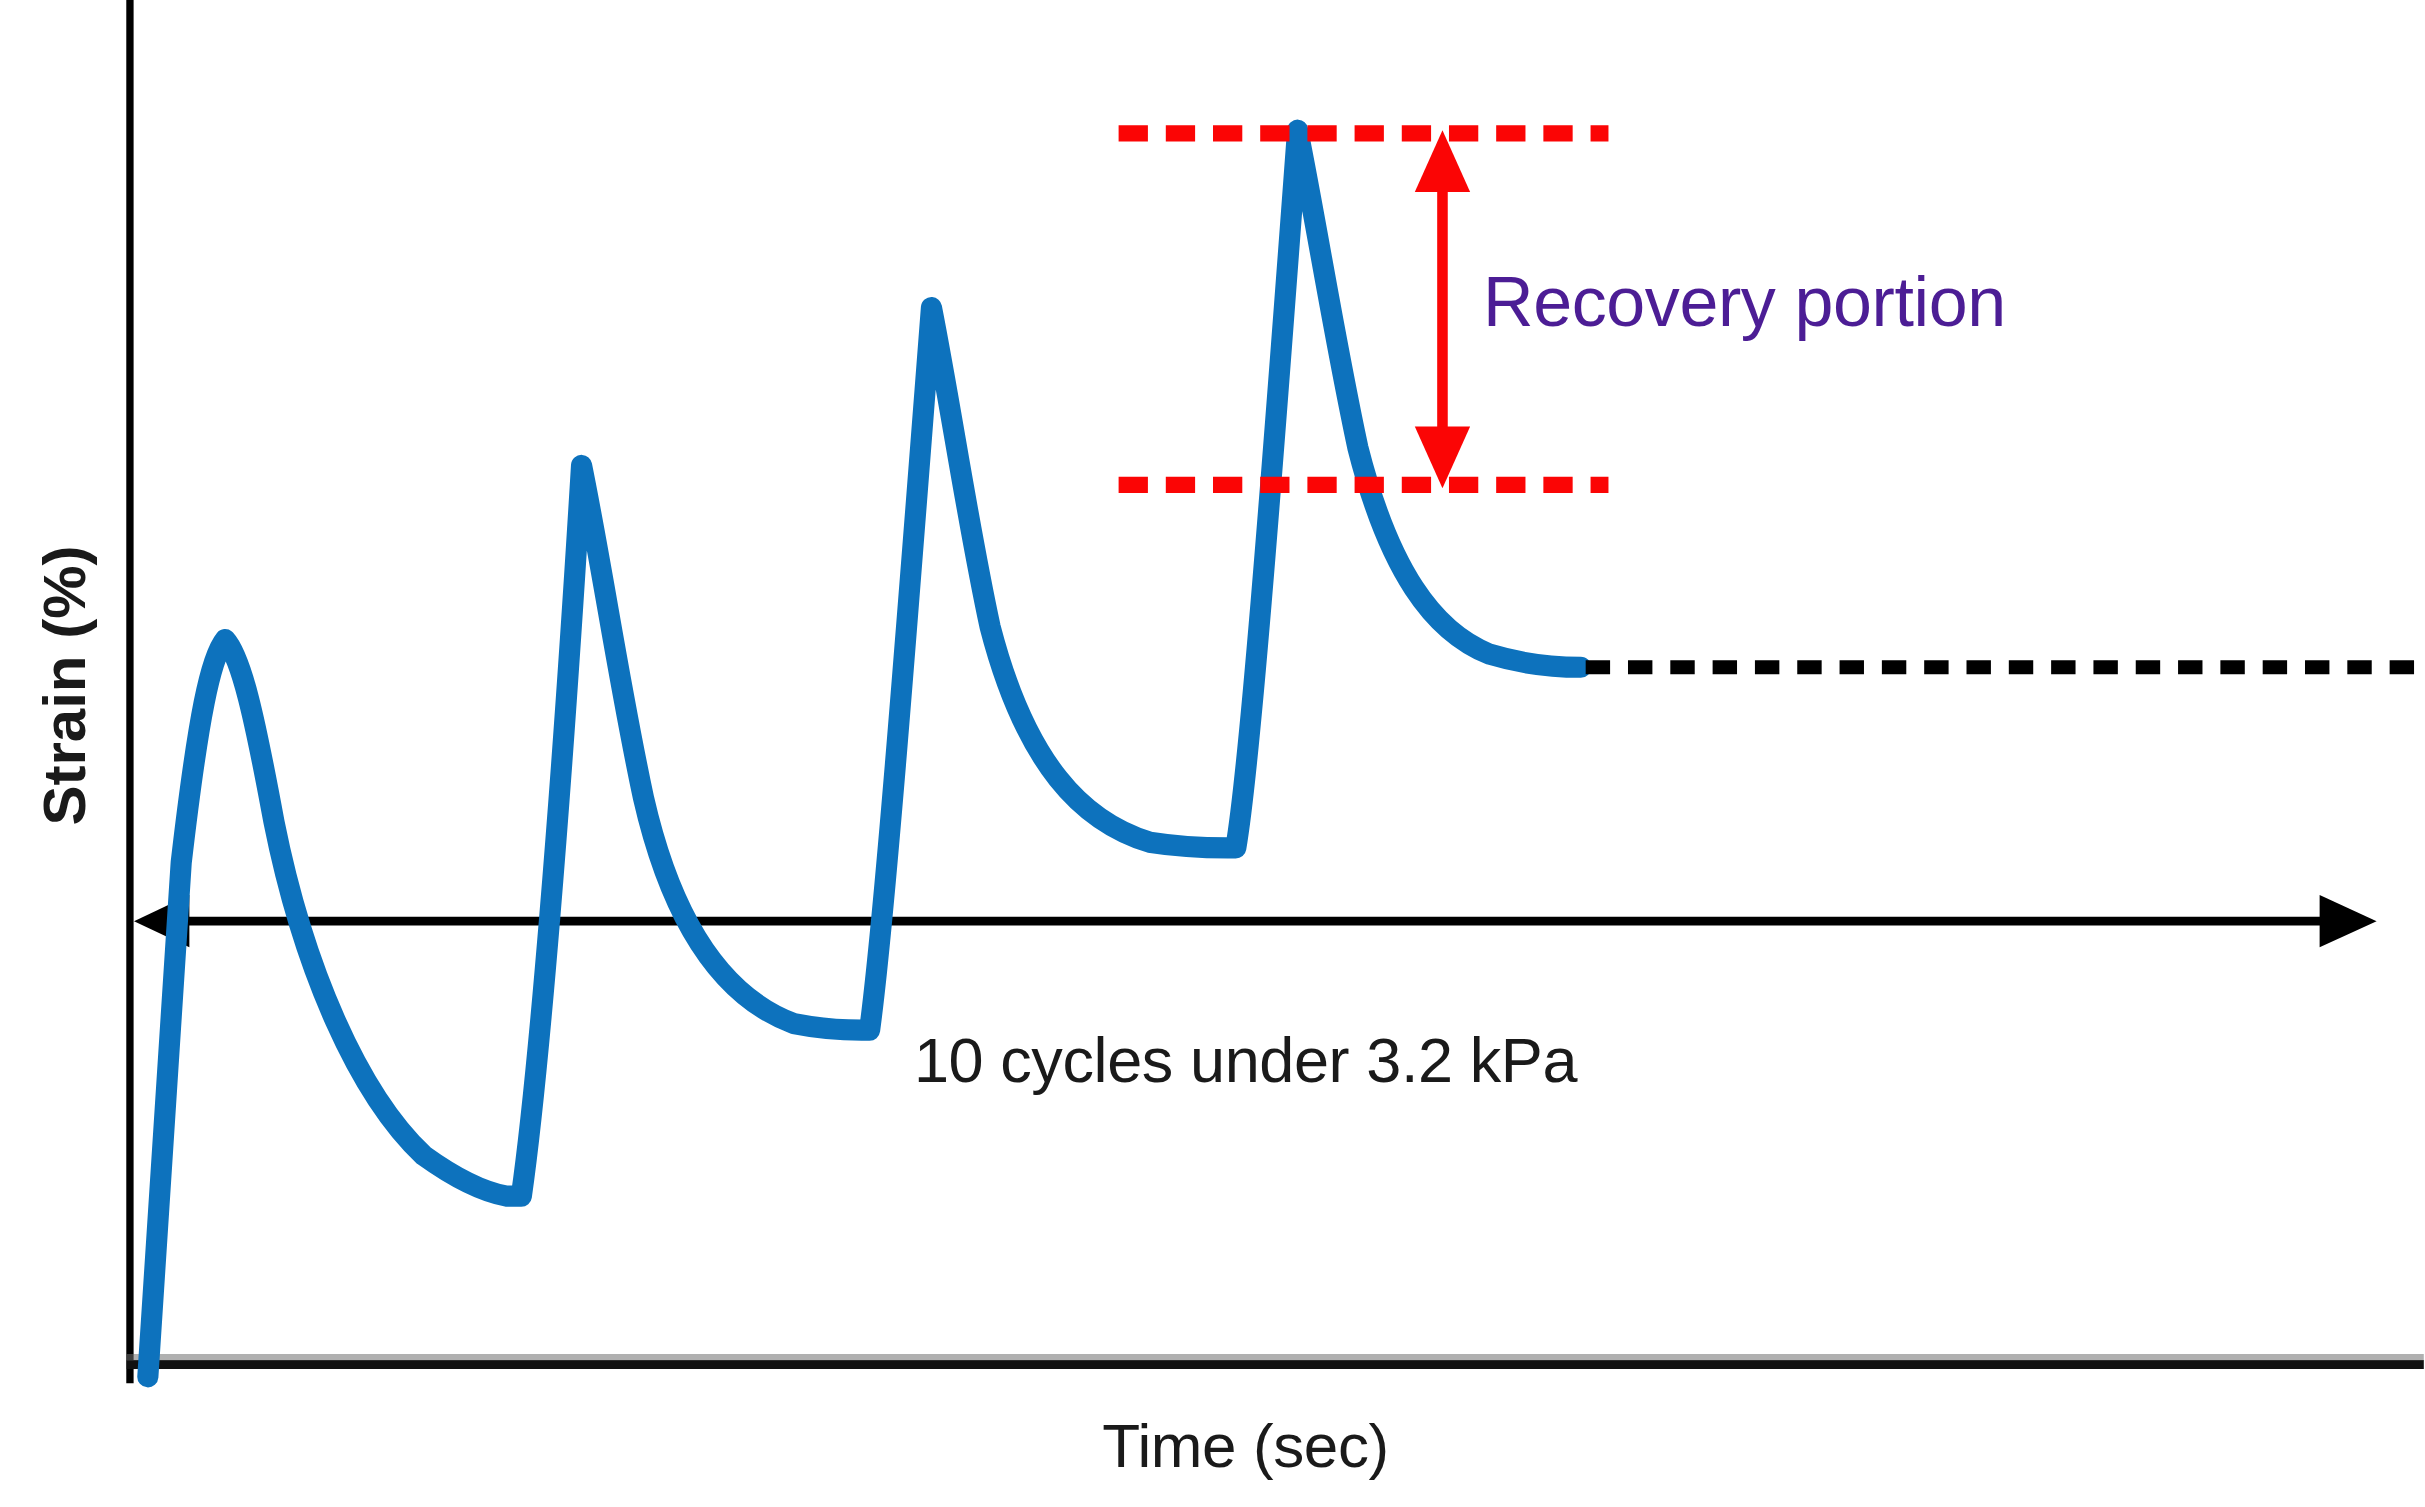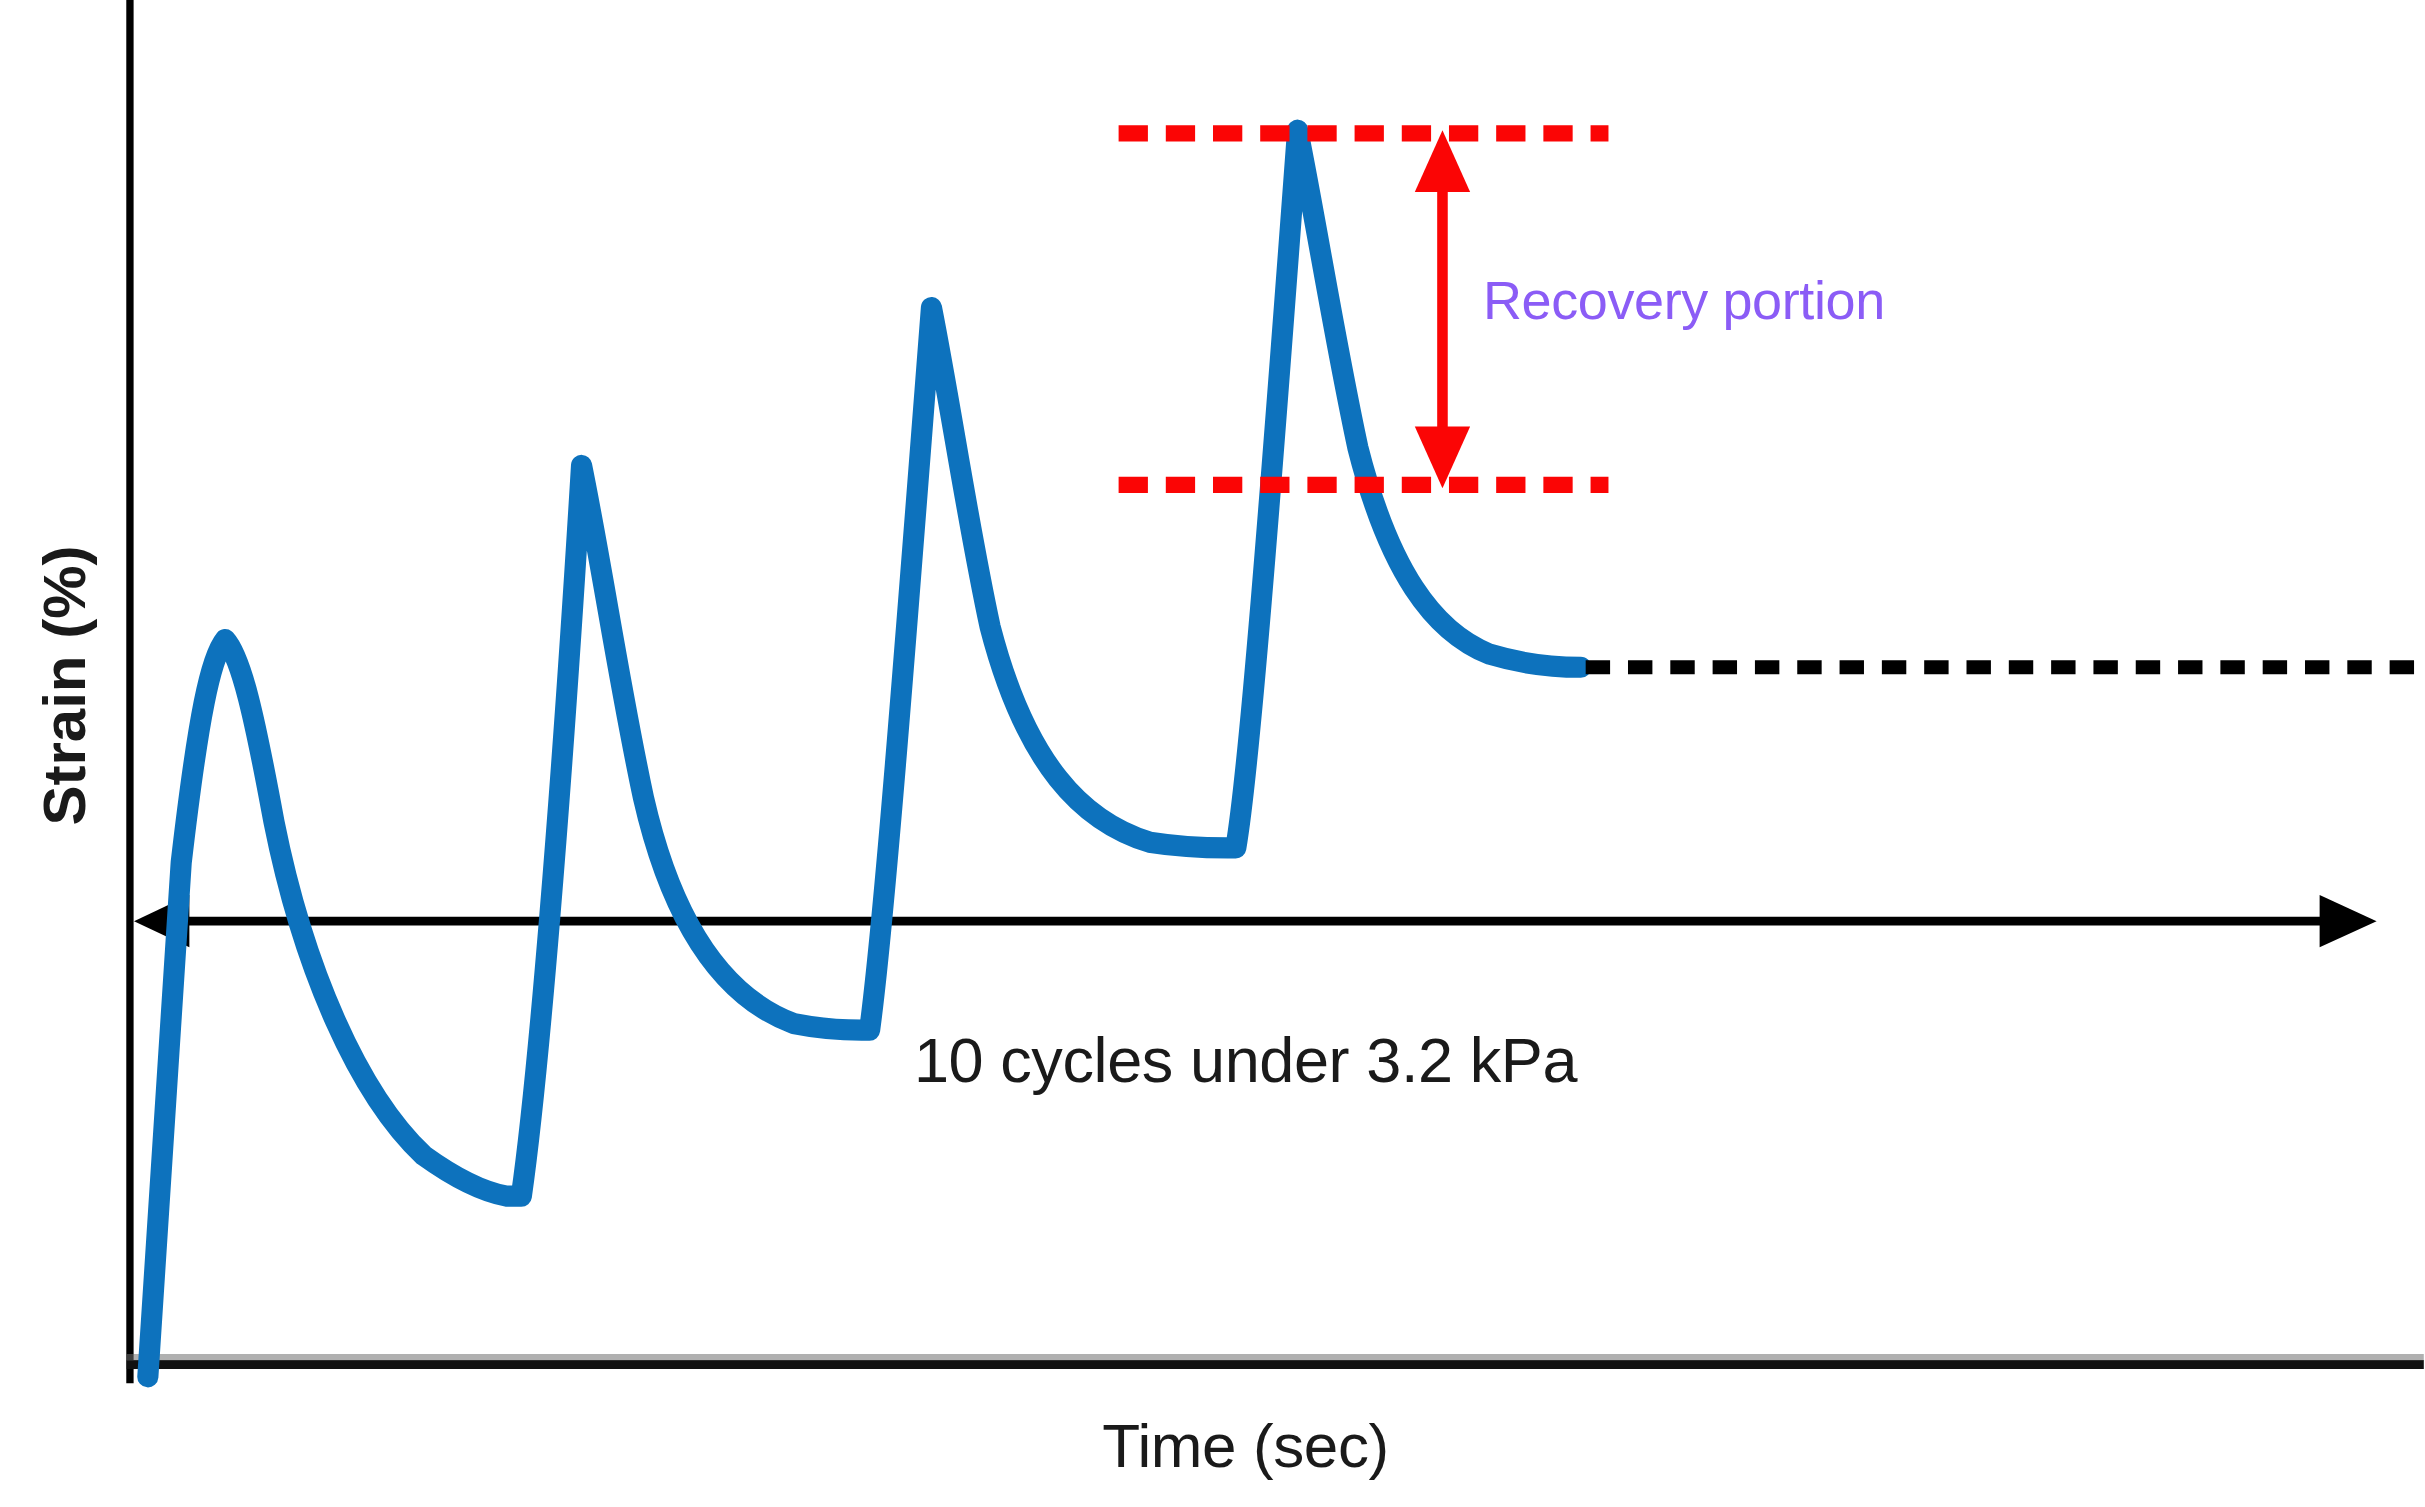--- a/index.html
+++ b/index.html
@@ -52,23 +52,23 @@
   }
   #cycles-note {
     left: 0px;
     top: 1024px;
     width: 2491px;
     text-align: center;
     font-size: 63px;
   }
   #recovery-label {
     left: 1483px;
-    top: 269px;
-    font-size: 54px;
-    color: #8b5cf6;
+    top: 262px;
+    font-size: 70px;
+    color: #4c1d95;
   }
 </style>
 </head>
 <body>
 
 <div id="stage">
 
   <svg id="plot-svg" viewBox="0 0 2980 1852">
 
     <line x1="159" y1="0" x2="159" y2="1700" stroke="#000000" stroke-width="9"></line>

